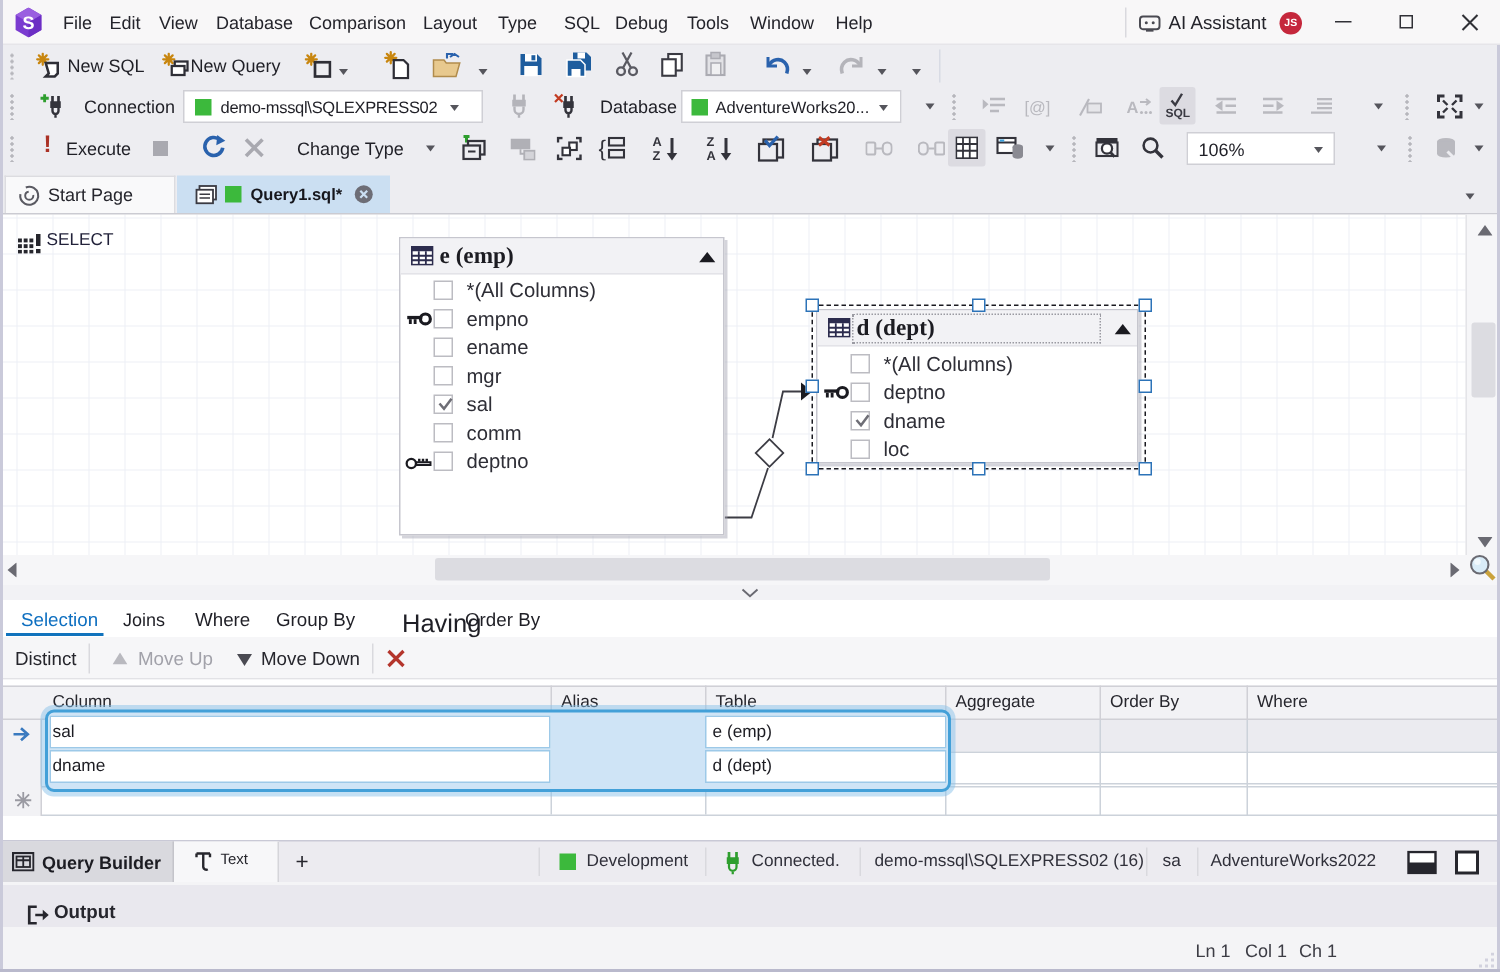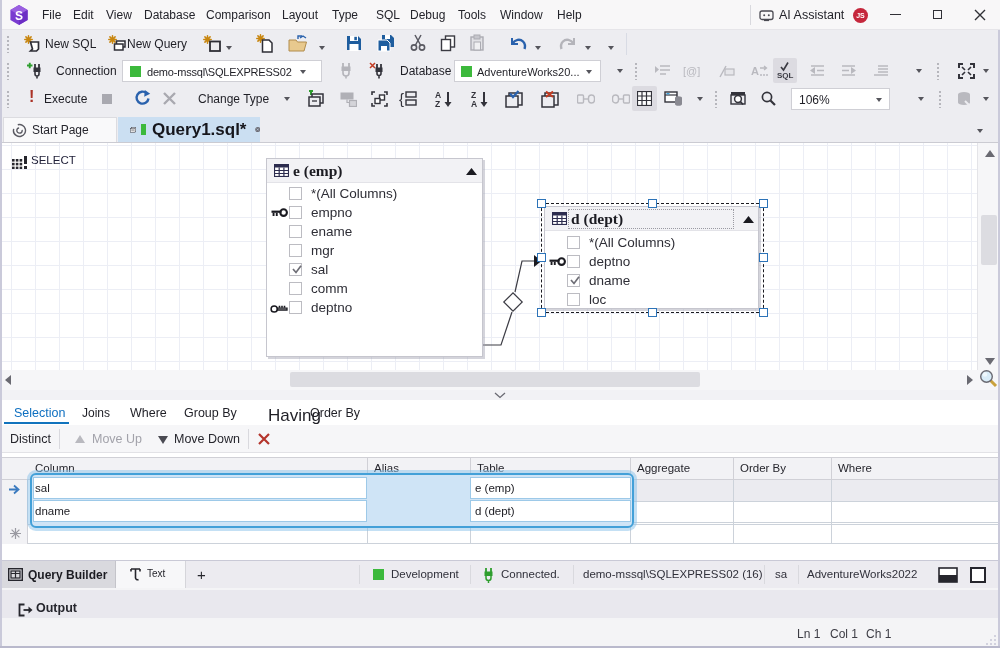--- a/index.html
+++ b/index.html
@@ -344,21 +344,21 @@
     </svg>
     <span style="margin-left:5px;font-size:12px;color:#26262d;">Start Page</span>
   </div>
   <div class="abs" style="left:118px;top:4px;width:142px;height:25px;background:#cbdff2;display:flex;align-items:center;">
     <svg style="margin-left:12px;" width="15" height="14" viewBox="0 0 15 14">
       <rect x="3" y="1" width="11" height="9" fill="#fff" stroke="#3a3a42" stroke-width="1.2"></rect>
       <rect x="1" y="3.5" width="11" height="9" fill="#fff" stroke="#3a3a42" stroke-width="1.2"></rect>
       <path d="M3 6.5 h7 M3 9 h7" stroke="#3a3a42" stroke-width="1.1"></path>
     </svg>
     <span class="greensq" style="margin-left:5px;"></span>
-    <span style="margin-left:6px;font-size:17px;font-weight:bold;color:#16161c;">Query1.sql*</span>
+    <span style="margin-left:6px;font-size:11px;font-weight:bold;color:#16161c;">Query1.sql*</span>
     <svg style="margin-left:8px;" width="13" height="13" viewBox="0 0 13 13">
       <circle cx="6.5" cy="6.5" r="6" fill="#6d6d76"></circle>
       <path d="M4.2,4.2 L8.8,8.8 M8.8,4.2 L4.2,8.8" stroke="#cbdff2" stroke-width="1.5"></path>
     </svg>
   </div>
   <div class="abs caret" style="left:977px;top:16px;"></div>
 </div>
 
 <div class="band" id="diagram" style="top:142px;height:228px;background:#fff;border-top:1px solid #cbcbd2;
   background-image:

